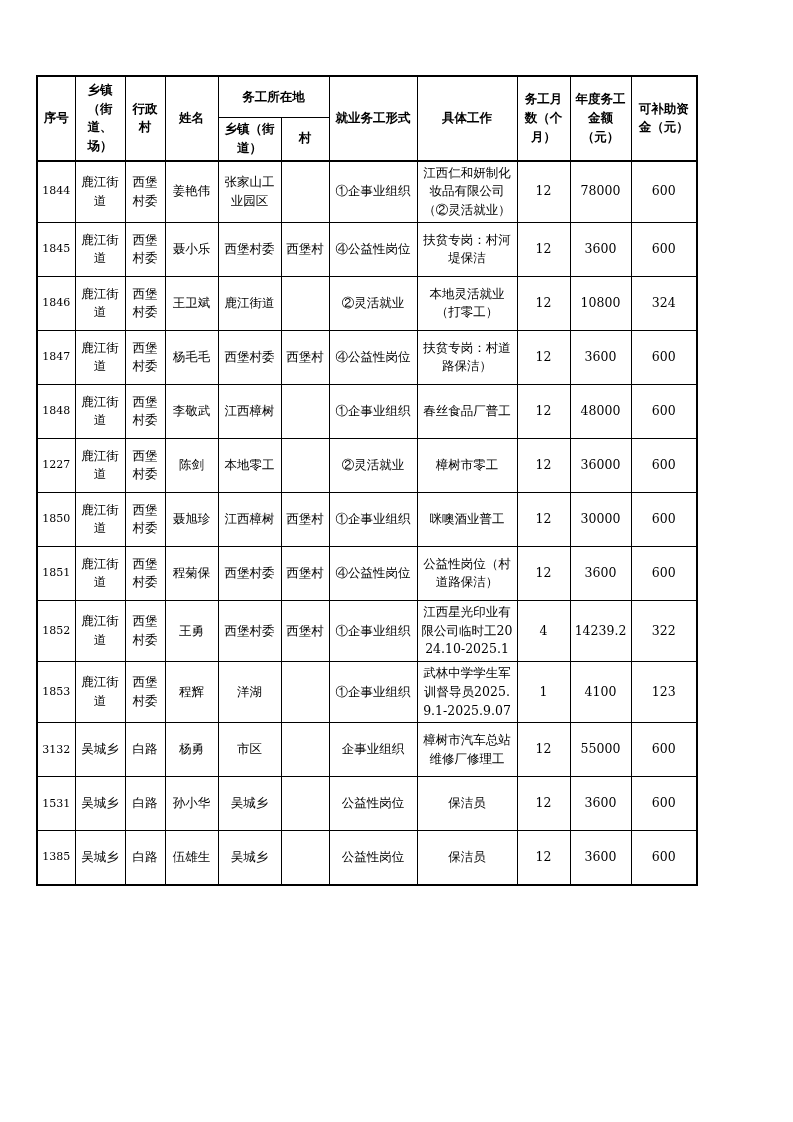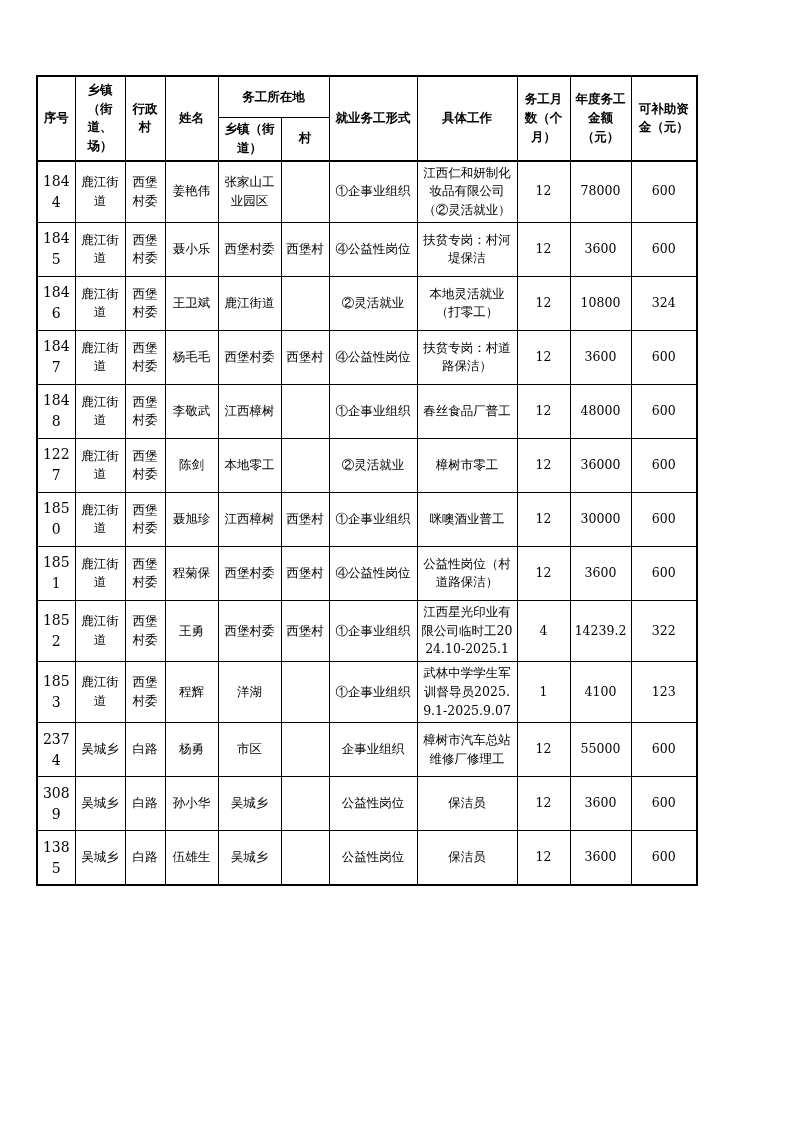--- a/index.html
+++ b/index.html
@@ -24,21 +24,21 @@
     vertical-align:middle;
     padding:2px 3px;
     font-size:12.5px;
     line-height:1.5;
     word-break:break-all;
     overflow-wrap:break-word;
   }
   .grid thead th { font-weight:bold; height:36px; }
   .grid thead { border-bottom:2px solid #000; }
   .grid tbody tr { height:54px; }
-  .grid td.c-no { font-size:14px; }
+  .grid td.c-no { font-size:11px; }
   .grid td.c-annual_amount, .grid td.c-subsidy, .grid td.c-months { font-size:12.5px; }
   col.w-no{width:38px} col.w-town{width:50px} col.w-village{width:40px}
   col.w-name{width:53px} col.w-wtown{width:63px} col.w-wvillage{width:48px}
   col.w-etype{width:88px} col.w-job{width:100px} col.w-months{width:53px}
   col.w-amount{width:61px} col.w-subsidy{width:66px}
 </style>
 </head>
 <body>
 
 <div class="page">
@@ -199,34 +199,34 @@
           <td class="c-name">程辉</td>
           <td class="c-work_town">洋湖</td>
           <td class="c-work_village"></td>
           <td class="c-employment_type">①企事业组织</td>
           <td class="c-job">武林中学学生军训督导员2025.9.1-2025.9.07</td>
           <td class="c-months">1</td>
           <td class="c-annual_amount">4100</td>
           <td class="c-subsidy">123</td>
         </tr>
         <tr>
-          <td class="c-no">2374</td>
+          <td class="c-no">3132</td>
           <td class="c-town">吴城乡</td>
           <td class="c-village">白路</td>
           <td class="c-name">杨勇</td>
           <td class="c-work_town">市区</td>
           <td class="c-work_village"></td>
           <td class="c-employment_type">企事业组织</td>
           <td class="c-job">樟树市汽车总站维修厂修理工</td>
           <td class="c-months">12</td>
           <td class="c-annual_amount">55000</td>
           <td class="c-subsidy">600</td>
         </tr>
         <tr>
-          <td class="c-no">3089</td>
+          <td class="c-no">1531</td>
           <td class="c-town">吴城乡</td>
           <td class="c-village">白路</td>
           <td class="c-name">孙小华</td>
           <td class="c-work_town">吴城乡</td>
           <td class="c-work_village"></td>
           <td class="c-employment_type">公益性岗位</td>
           <td class="c-job">保洁员</td>
           <td class="c-months">12</td>
           <td class="c-annual_amount">3600</td>
           <td class="c-subsidy">600</td>

